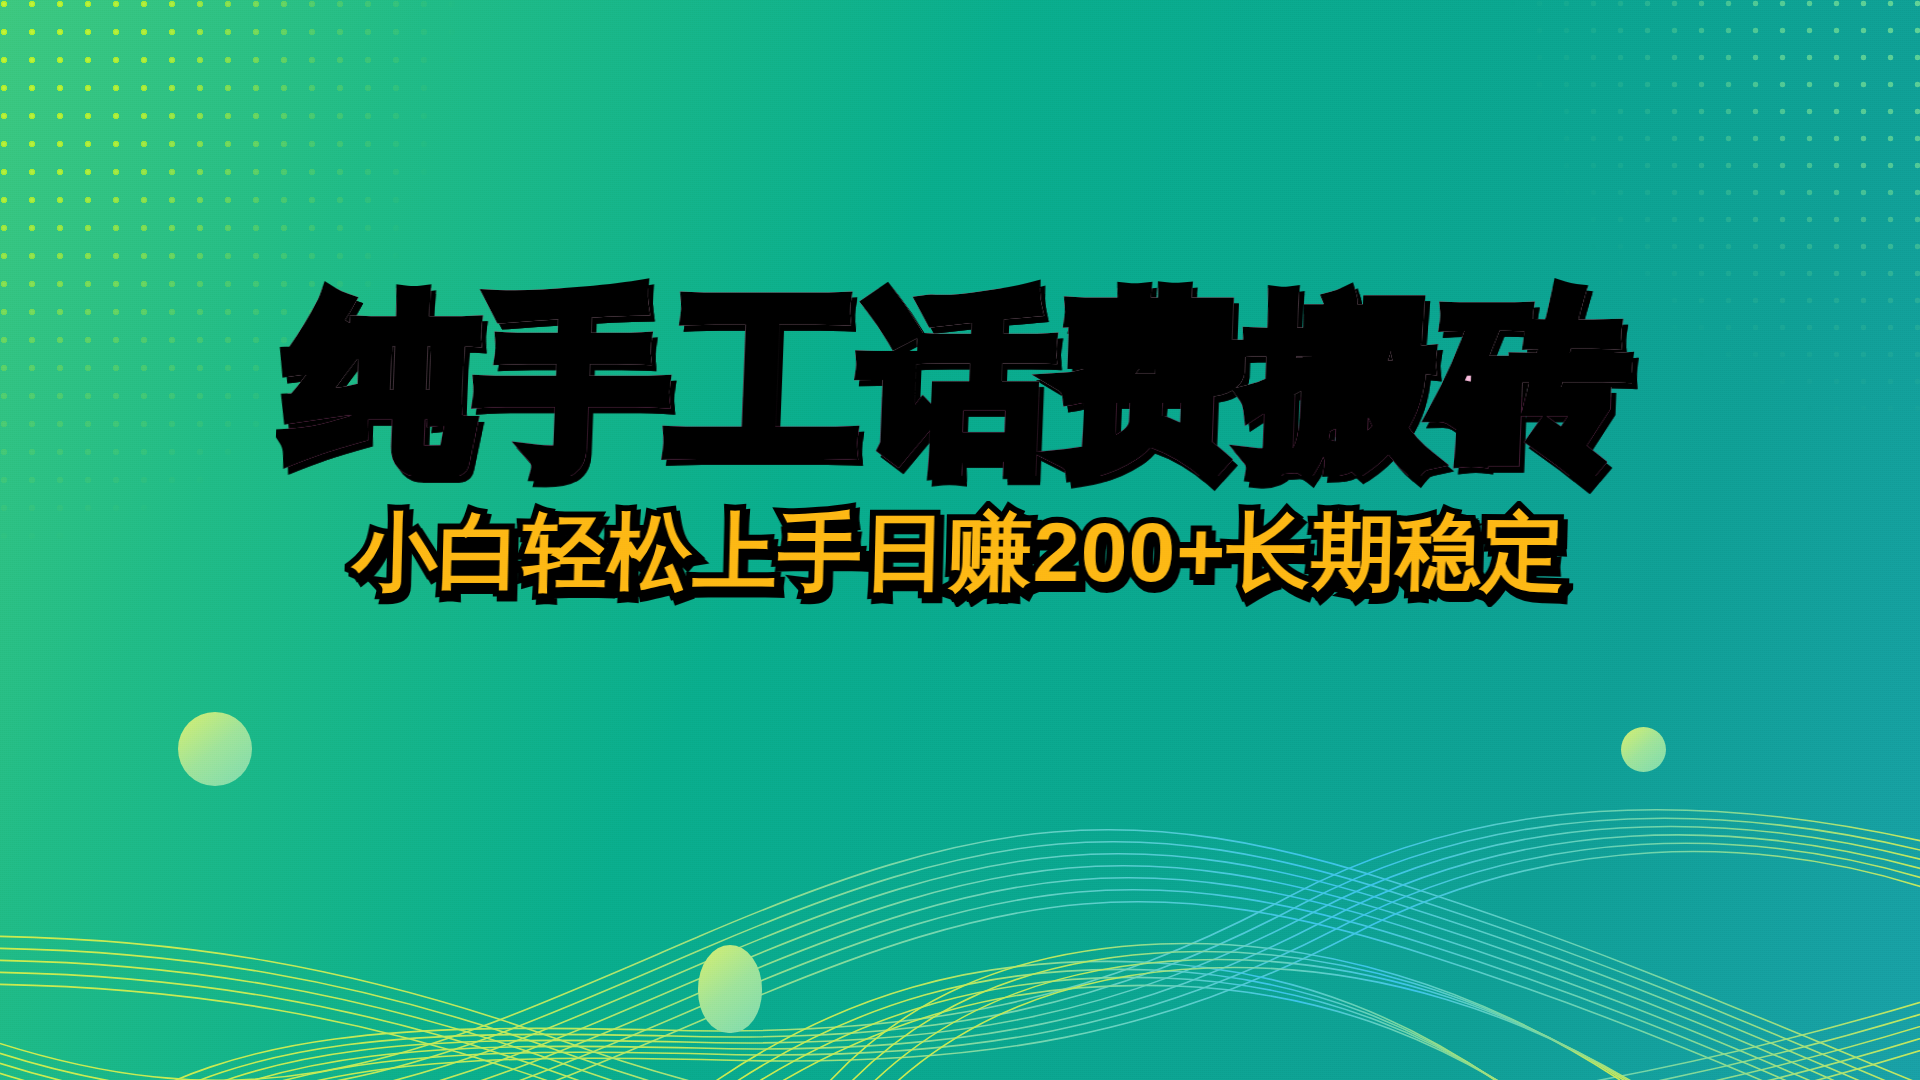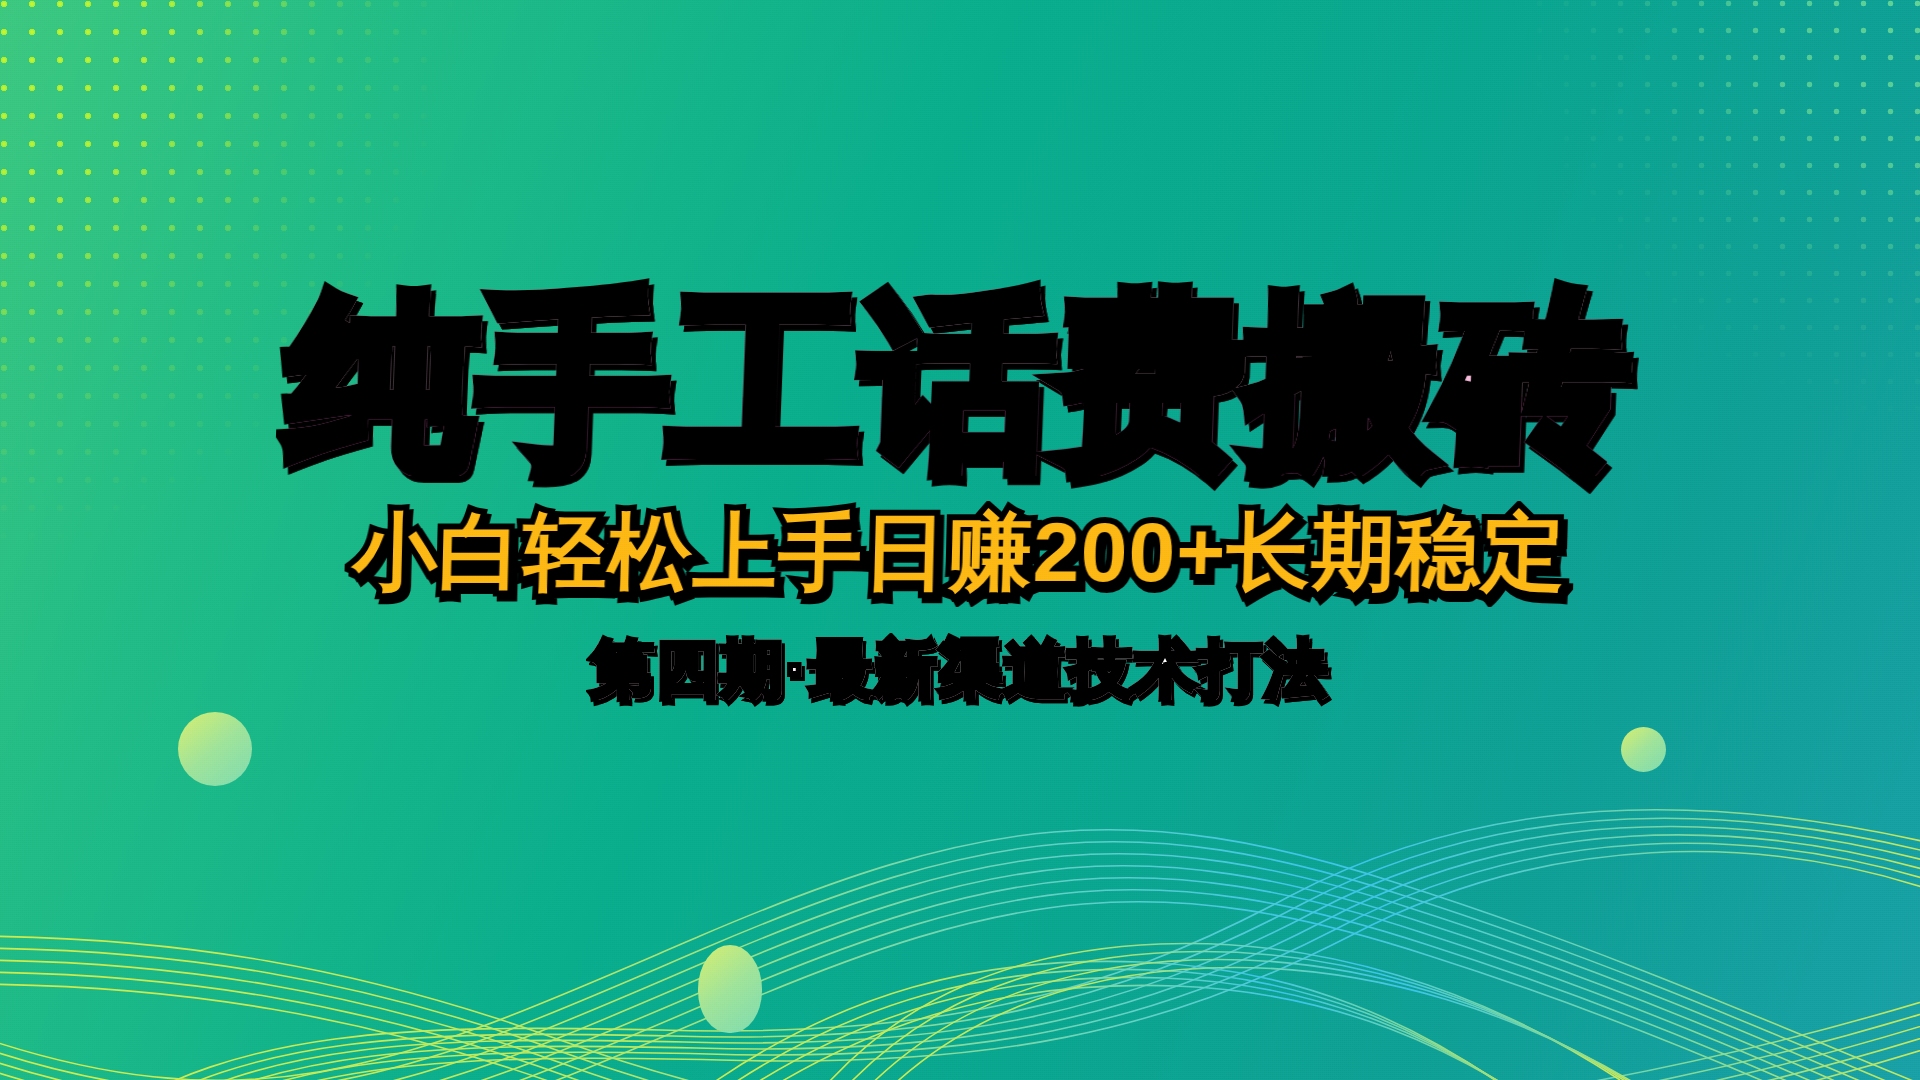--- a/index.html
+++ b/index.html
@@ -216,17 +216,16 @@
     <div class="dot-blob dot-left"></div>
     <div class="dot-blob dot-right"></div>
     <div class="dot-blob dot-mid"></div>
   </div>
 
   <div class="content">
     <div class="headline">纯手工话费搬砖</div>
 
     <div class="subline">小白轻松上手日赚200+长期稳定</div>
 
-    <div class="tagline">第四期·最新渠道技术打法</div>
   </div>
 
   <div class="grain"></div>
 </div>
 
 </body></html>

